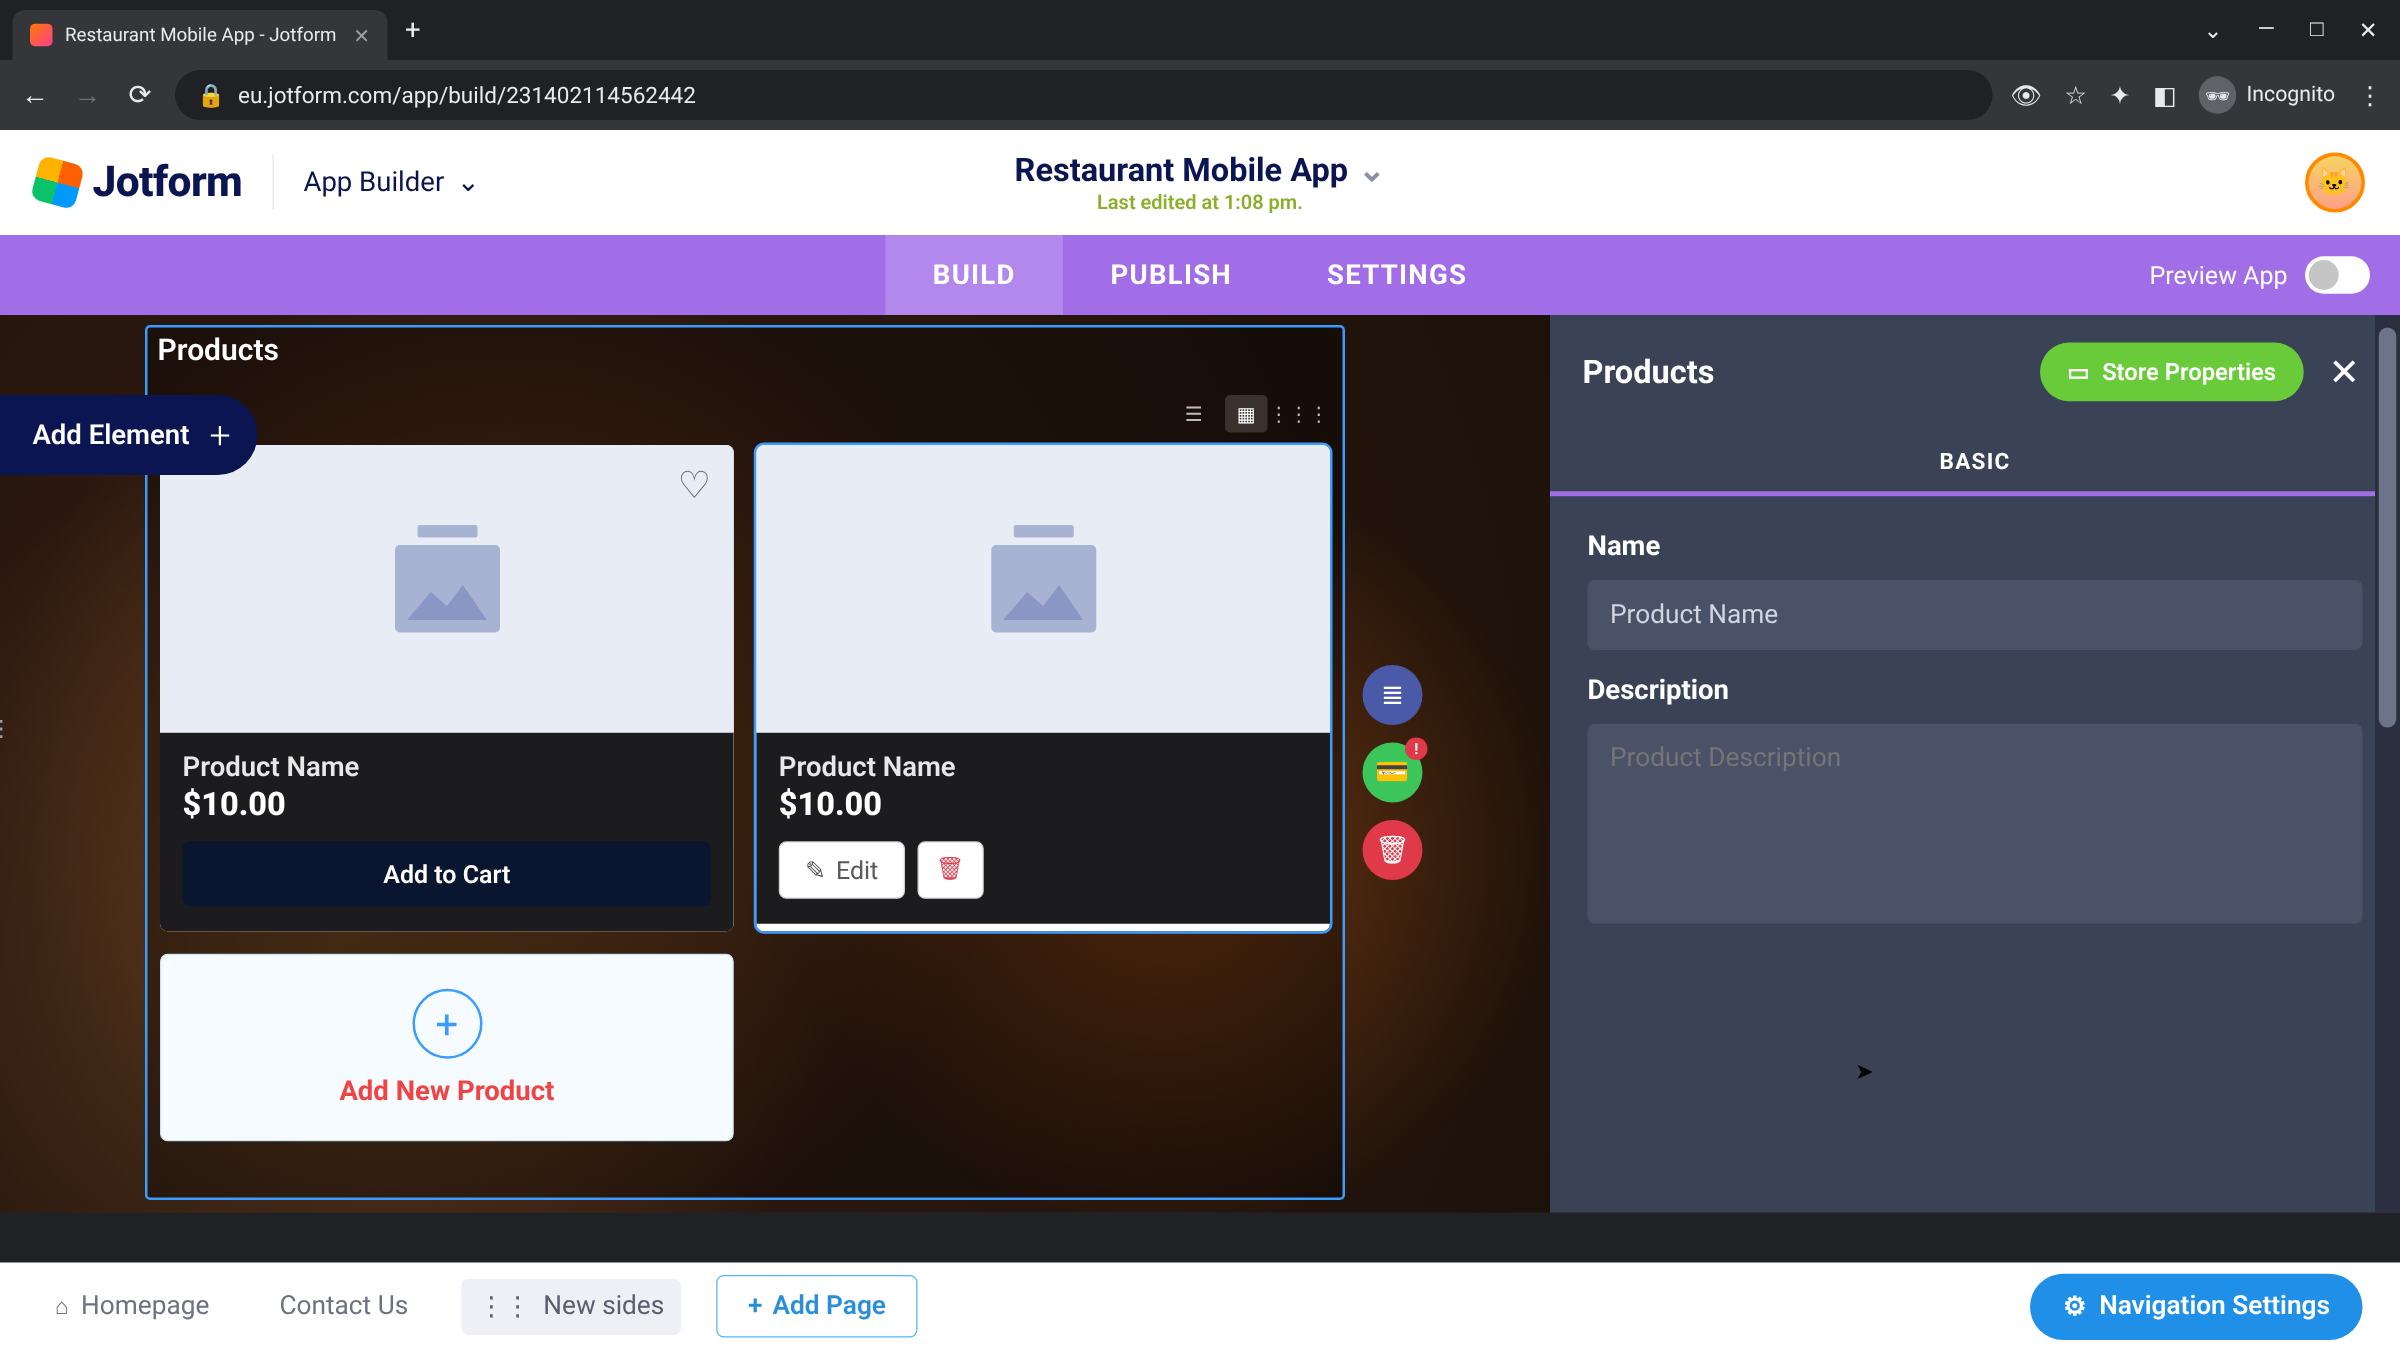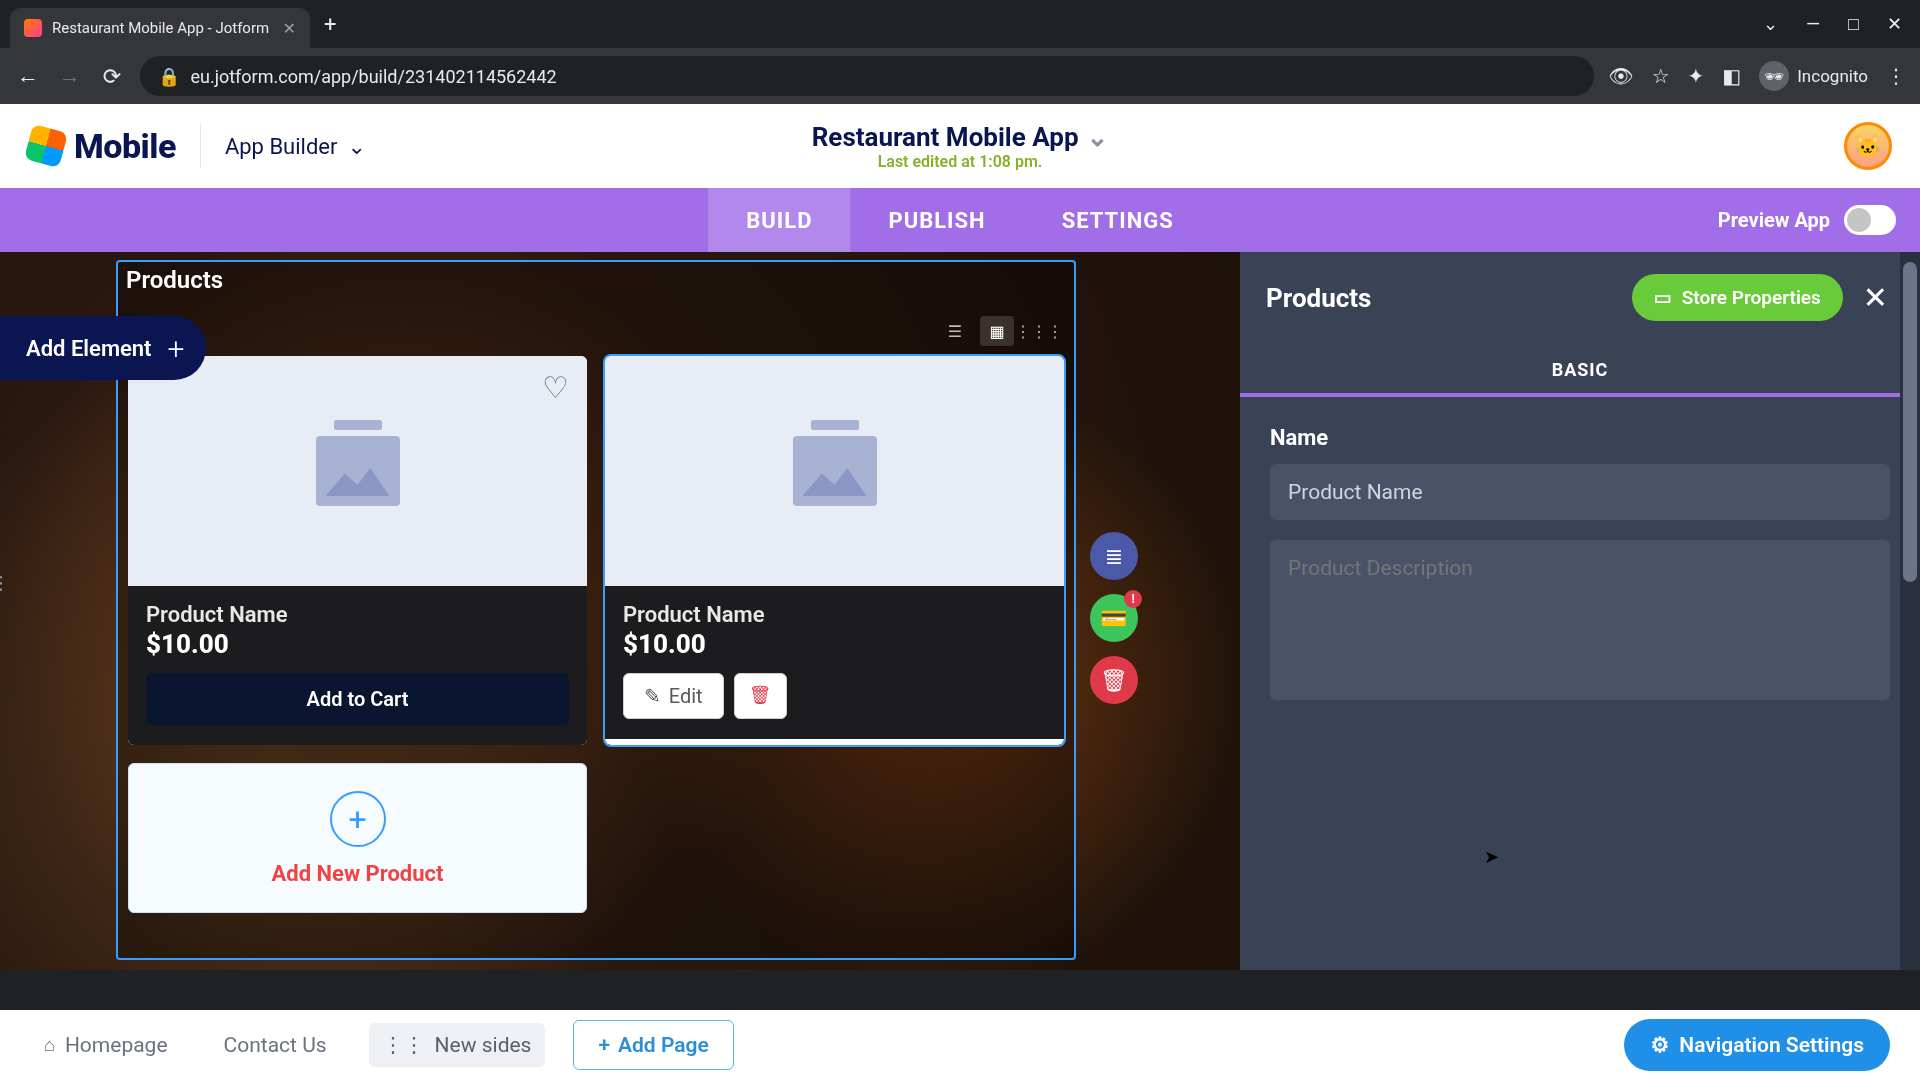--- a/index.html
+++ b/index.html
@@ -33,21 +33,21 @@
 .title-center { position: absolute; left: 50%; transform: translateX(-50%); text-align: center; }
 .title-center .app-name { font-size: 26px; font-weight: 700; color: #0a1551; display:flex; align-items:center; justify-content:center; gap:8px;}
 .title-center .last-edited { font-size: 16px; color: #8bae2b; font-weight:600;}
 .avatar { margin-left: auto; width: 48px; height: 48px; border-radius: 50%; border: 3px solid #ff8a00; background: linear-gradient(#f6d365,#fda085); display:flex; align-items:center; justify-content:center; font-size:22px;}
 
 
 .mode-bar { background: #a26ee8; height: 64px; display: flex; align-items: center; position: relative; }
 .mode-tabs { position:absolute; left:50%; transform:translateX(-50%); display:flex; height:100%;}
 .mode-tab { display:flex; align-items:center; padding:0 38px; color:#fff; font-size:22px; font-weight:700; letter-spacing:1px; cursor:pointer;}
 .mode-tab.active { background: rgba(255,255,255,0.18);}
-.preview-wrap { margin-left:auto; display:flex; align-items:center; gap:14px; padding-right:24px; color:#fff; font-size:20px; font-weight:700;}
+.preview-wrap { margin-left:auto; display:flex; align-items:center; gap:14px; padding-right:24px; color:#fff; font-size:20px; font-weight:400;}
 .toggle { width:52px; height:30px; background:#fff; border-radius:15px; position:relative; cursor:pointer;}
 .toggle::after{content:''; position:absolute; width:24px; height:24px; background:#c5c5c5; border-radius:50%; top:3px; left:3px;}
 
 
 .builder { position: relative; height: 718px; background: #2a2a2a; display:flex; }
 .builder-bg { position:absolute; inset:0 580px 0 0; background: radial-gradient(circle at 30% 50%, #6b3a1a 0%, #2a1810 40%, #1a1008 100%); }
 .builder-bg::before { content:''; position:absolute; inset:0; background: radial-gradient(circle at 70% 60%, #8b4513 0%, transparent 30%), radial-gradient(circle at 20% 70%, #654321 0%, transparent 35%); opacity:0.7;}
 
 .add-element-btn { position:absolute; top:64px; left:0; z-index:20; background:#0a1551; color:#fff; border-radius:0 40px 40px 0; height:64px; display:flex; align-items:center; gap:16px; padding:0 22px 0 26px; font-size:22px; font-weight:600; cursor:pointer;}
 .add-element-btn .plus { font-size:30px; font-weight:300;}
@@ -155,21 +155,21 @@
         <span>Incognito</span>
       </div>
       <span>⋮</span>
     </div>
   </div>
 </div>
 
 <div class="app-header">
   <div class="logo">
     <div class="logo-mark"></div>
-    <span class="logo-text">Mobile</span>
+    <span class="logo-text">Jotform</span>
   </div>
   <div class="divider-v"></div>
   <div class="app-builder-select">
     <span>App Builder</span>
     <span>⌄</span>
   </div>
   <div class="title-center">
     <div class="app-name">
       <span>Restaurant Mobile App</span>
       <span style="color:#8a8fa3;">⌄</span>
@@ -273,20 +273,21 @@
     </div>
     <div class="props-tabs">
       <div class="props-tab active">BASIC</div>
     </div>
     <div class="props-body">
       <div class="field">
         <label>Name</label>
         <input type="text" value="Product Name" style="">
       </div>
       <div class="field">
+        <label>Description</label>
         <textarea placeholder="Product Description" style=""></textarea>
       </div>
     </div>
     <div class="panel-scrollbar">
       <div class="thumb"></div>
     </div>
   </div>
 
   <div class="cursor">➤</div>
 </div>

